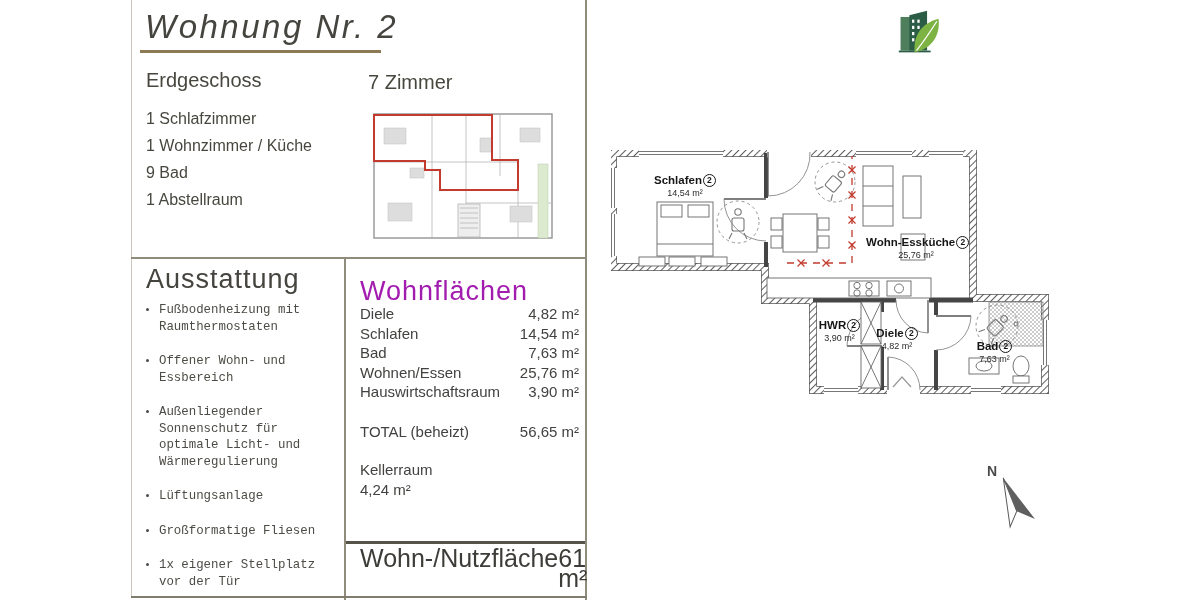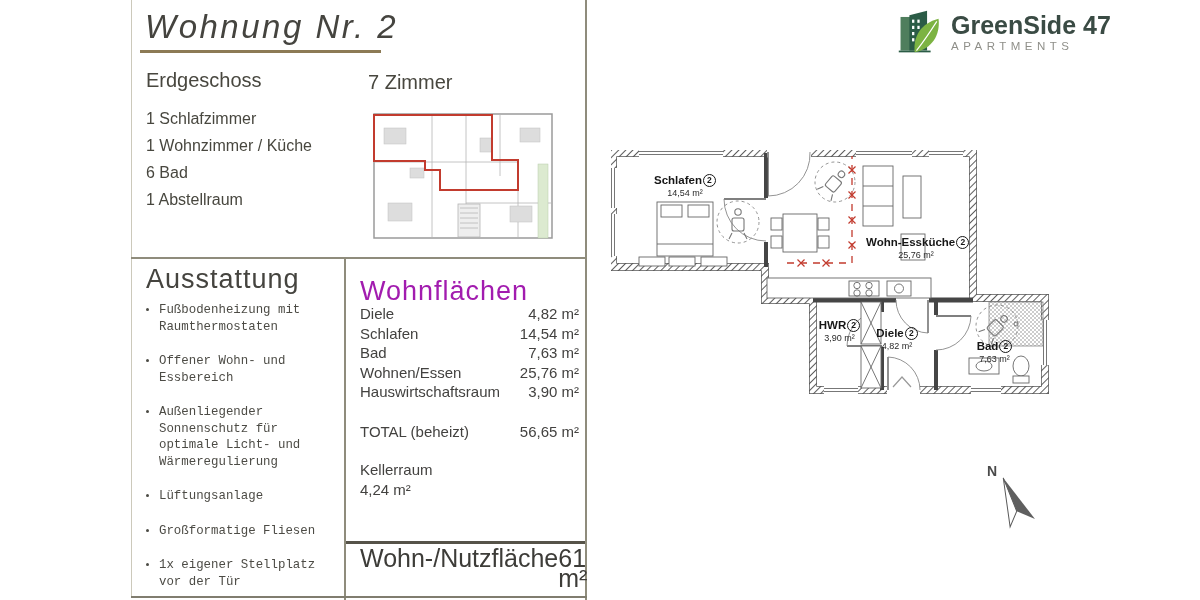--- a/index.html
+++ b/index.html
@@ -71,21 +71,21 @@
   <div class="abs hline-bottom"></div>
 
   <div class="abs title">Wohnung Nr. 2</div>
   <div class="abs title-underline"></div>
   <div class="abs floor-label">Erdgeschoss</div>
   <div class="abs zimmer-label">7 Zimmer</div>
 
   <div class="abs room-list">
     <div>1 Schlafzimmer</div>
     <div>1 Wohnzimmer / Küche</div>
-    <div>6 Bad</div>
+    <div>9 Bad</div>
     <div>1 Abstellraum</div>
   </div>
 
   <svg class="abs thumb" viewBox="0 0 187 137">
     <rect x="4" y="6" width="178" height="124" fill="#ffffff" stroke="#9a9a9a" stroke-width="1.5"></rect>
     <g stroke="#b5b5b5" stroke-width="0.8" fill="none">
       <path d="M62,6 V130 M96,6 V130 M130,6 V68 M4,54 H148 M96,95 H182 M148,52 V130"></path>
       <rect x="88" y="96" width="22" height="33" fill="#eeeeee"></rect>
       <path d="M90,100 H108 M90,105 H108 M90,110 H108 M90,115 H108 M90,120 H108"></path>
     </g>
@@ -156,24 +156,20 @@
           <rect x="17" y="20" width="2.6" height="3.6"></rect>
         <rect x="17" y="27" width="2.6" height="3.6"></rect>
           <rect x="17" y="34" width="2.6" height="3.6"></rect>
         <rect x="23" y="13" width="2.6" height="3.6"></rect>
           <rect x="23" y="20" width="2.6" height="3.6"></rect>
       </g>
       <rect x="2" y="48" width="36" height="2" fill="#2b5c46"></rect>
       <path d="M20,50 C18,32 27,17 47,12 C49,30 40,46 20,50 Z" fill="#7cb342"></path>
       <path d="M22,48 C30,38 38,26 45,15" stroke="#ffffff" stroke-width="1.3" fill="none"></path>
     </svg>
-    <div class="logo-text">
-      <div class="name">GreenSide 47</div>
-      <div class="sub">APARTMENTS</div>
-    </div>
   </div>
 
   <svg class="abs plan" viewBox="0 0 440 245">
     <defs>
       <pattern id="hatch" patternUnits="userSpaceOnUse" width="5" height="5" patternTransform="rotate(45)">
         <rect width="5" height="5" fill="#ffffff"></rect>
         <line x1="0" y1="0" x2="0" y2="5" stroke="#4a4a4a" stroke-width="1.8"></line>
       </pattern>
       <pattern id="hatch2" patternUnits="userSpaceOnUse" width="4" height="4">
         <path d="M0,4 L4,0 M0,0 L4,4" stroke="#aaaaaa" stroke-width="0.6"></path>

